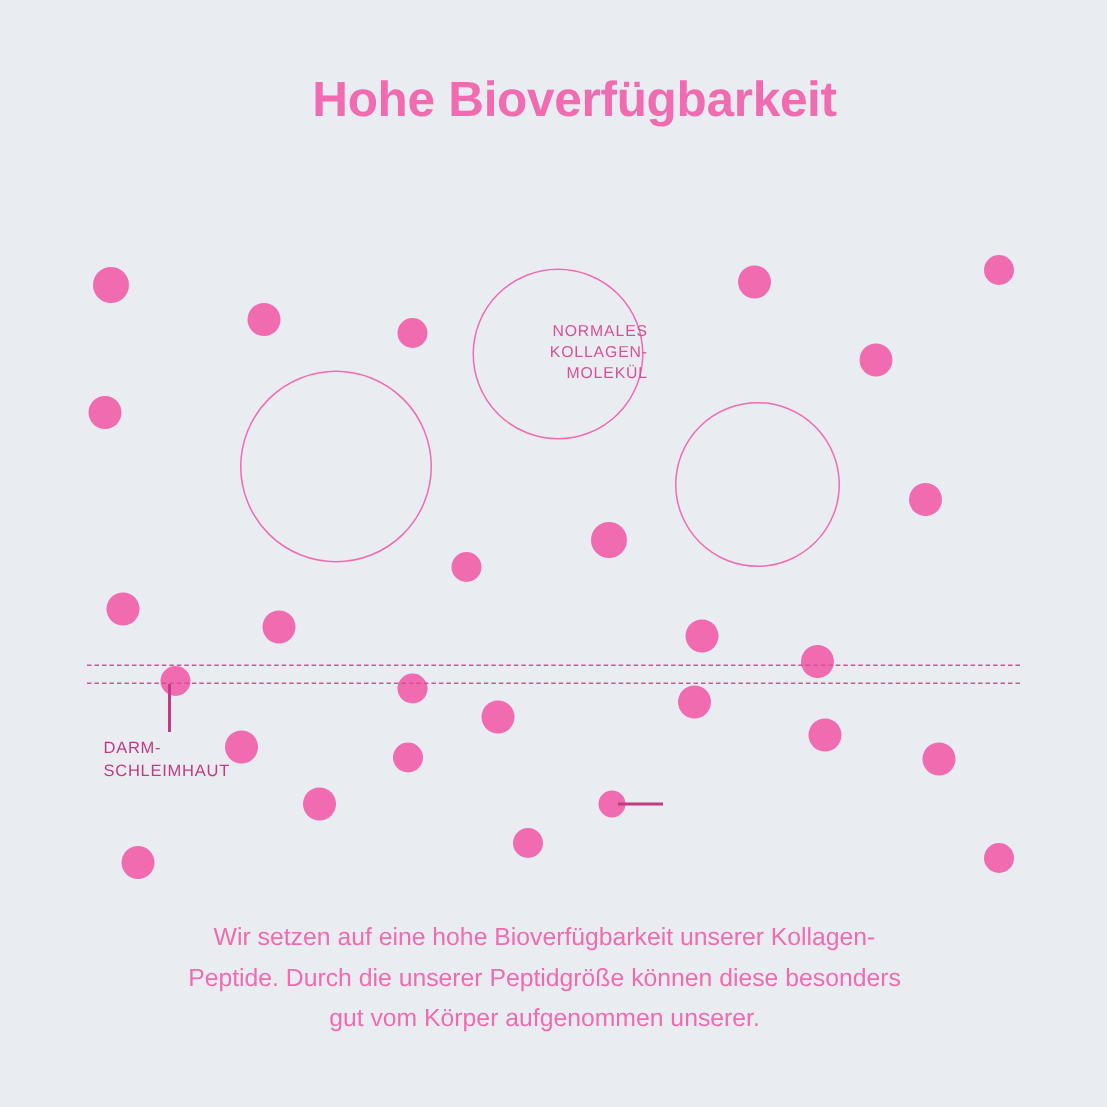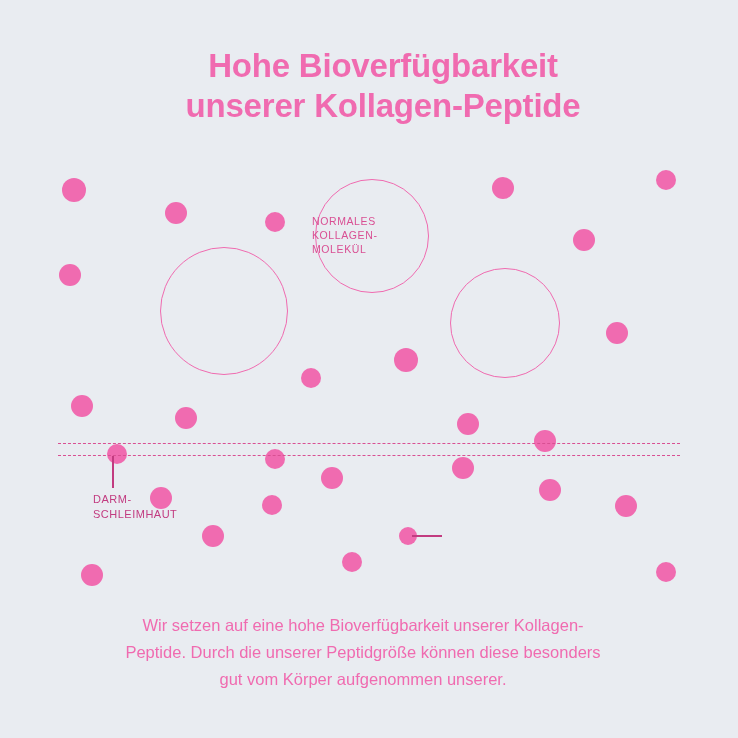--- a/index.html
+++ b/index.html
@@ -53,21 +53,21 @@
     border: 1.6px solid #f06bb0;
     box-sizing: border-box;
     background: transparent;
   }
   .circle-label {
     position: absolute;
     color: #d94f93;
     font-size: 10.5px;
     line-height: 14px;
     letter-spacing: 0.6px;
-    text-align: left;
+    text-align: right;
     width: 120px;
   }
   
   .membrane {
     position: absolute;
     left: 58px;
     width: 622px;
     height: 0;
     border-top: 1.5px dashed #d94f93;
   }
@@ -98,21 +98,20 @@
   }
   #caption .cline { display: block; }
 </style>
 </head>
 <body>
 
 <div id="page">
 
   <div id="title">
     <span class="line">Hohe Bioverfügbarkeit</span>
-    <span class="line">unserer Kollagen-Peptide</span>
   </div>
 
   <div id="diagram">
 
     <div class="bigcircle" style="left:160px; top:247px; width:128px; height:128px;"></div>
     <div class="bigcircle" style="left:315px; top:179px; width:114px; height:114px;"></div>
     <div class="bigcircle" style="left:450px; top:268px; width:110px; height:110px;"></div>
 
     <div class="circle-label" style="left:312px; top:214px;">
       <span>NORMALES</span><br>
@@ -145,21 +144,21 @@
     <div class="dot" style="left:202px; top:525px; width:22px; height:22px;"></div>
     <div class="dot" style="left:399px; top:527px; width:18px; height:18px;"></div>
     <div class="dot" style="left:342px; top:552px; width:20px; height:20px;"></div>
     <div class="dot" style="left:81px;  top:564px; width:22px; height:22px;"></div>
     <div class="dot" style="left:656px; top:562px; width:20px; height:20px;"></div>
 
     <div class="membrane" style="top:443px;"></div>
     <div class="membrane" style="top:455px;"></div>
 
     <div class="leader" style="left:112px; top:456px; width:1.5px; height:32px;"></div>
-    <div class="callout-text" style="left:69px; top:492px; width:140px;margin-left:24px;">
+    <div class="callout-text" style="left:69px; top:492px; width:140px;">
       <span>DARM-</span><br>
       <span>SCHLEIMHAUT</span>
     </div>
 
     <div class="leader" style="left:412px; top:535px; width:30px; height:1.5px;"></div>
 
   </div>
 
   <div id="caption">
     <span class="cline">Wir setzen auf eine hohe Bioverfügbarkeit unserer Kollagen-</span>

